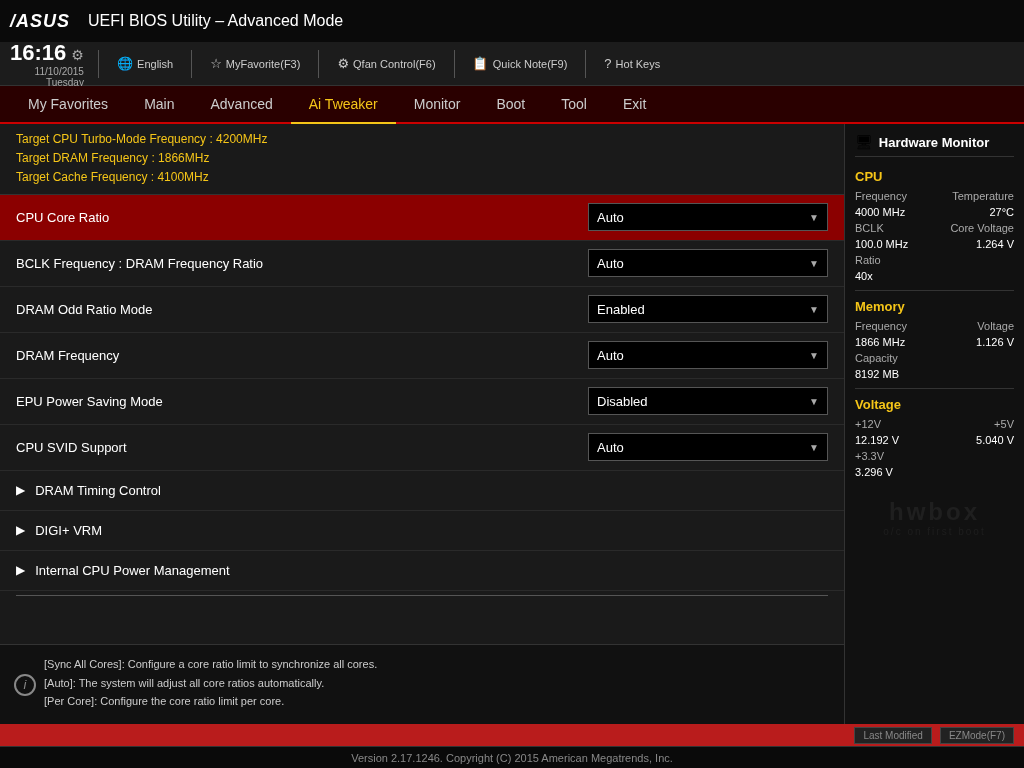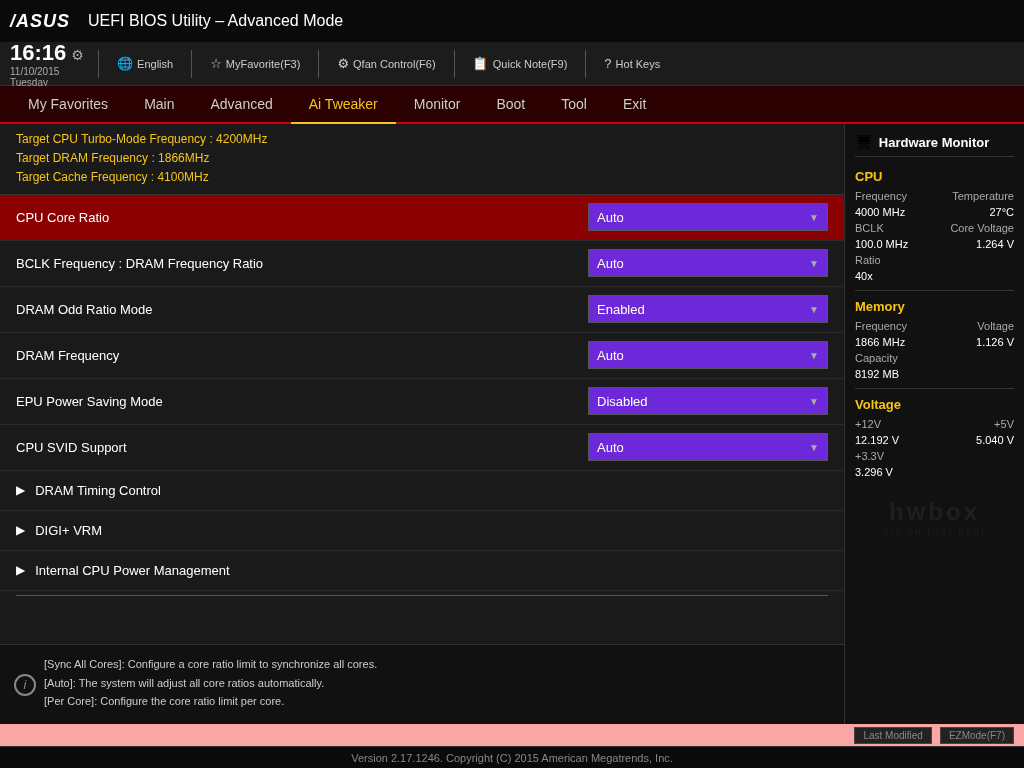--- a/index.html
+++ b/index.html
@@ -65,20 +65,21 @@
       display: flex;
       align-items: center;
       padding: 0 10px;
       gap: 4px;
       border-bottom: 1px solid #333;
     }
     .toolbar-datetime {
       color: #ffffff;
       font-size: 11px;
       margin-right: 4px;
+      text-align: right;
     }
     .toolbar-datetime .time {
       font-size: 22px;
       font-weight: bold;
     }
     .toolbar-datetime .date {
       font-size: 10px;
       display: block;
       color: #aaa;
     }
@@ -177,21 +178,21 @@
     .setting-label {
       flex: 1;
       color: #ffffff;
       font-size: 13px;
     }
     .setting-value {
       width: 240px;
     }
     .dropdown {
       width: 240px;
-      background-color: #6d28d9;
+      background-color: #000000;
       color: #ffffff;
       border: 1px solid #555;
       padding: 10px 8px;
       font-size: 13px;
       cursor: pointer;
       display: flex;
       align-items: center;
       justify-content: space-between;
       height: 28px;
     }
@@ -314,21 +315,21 @@
       align-items: center;
       justify-content: center;
       border-top: 1px solid #333;
     }
     .footer-text {
       color: #888888;
       font-size: 11px;
     }
     .bottom-bar {
       height: 22px;
-      background: #fca5a5;
+      background: #b91c1c;
       display: flex;
       align-items: center;
       padding: 0 10px;
       justify-content: flex-end;
       gap: 8px;
     }
     .bottom-bar-btn {
       color: #888;
       font-size: 10px;
       background: #222;

